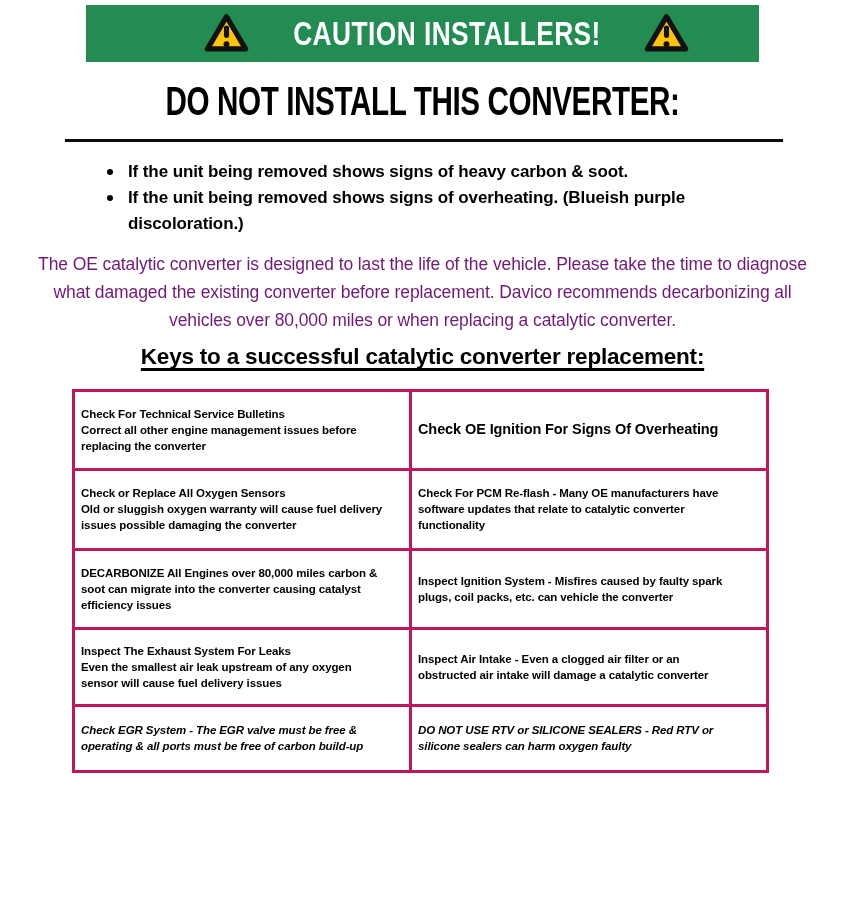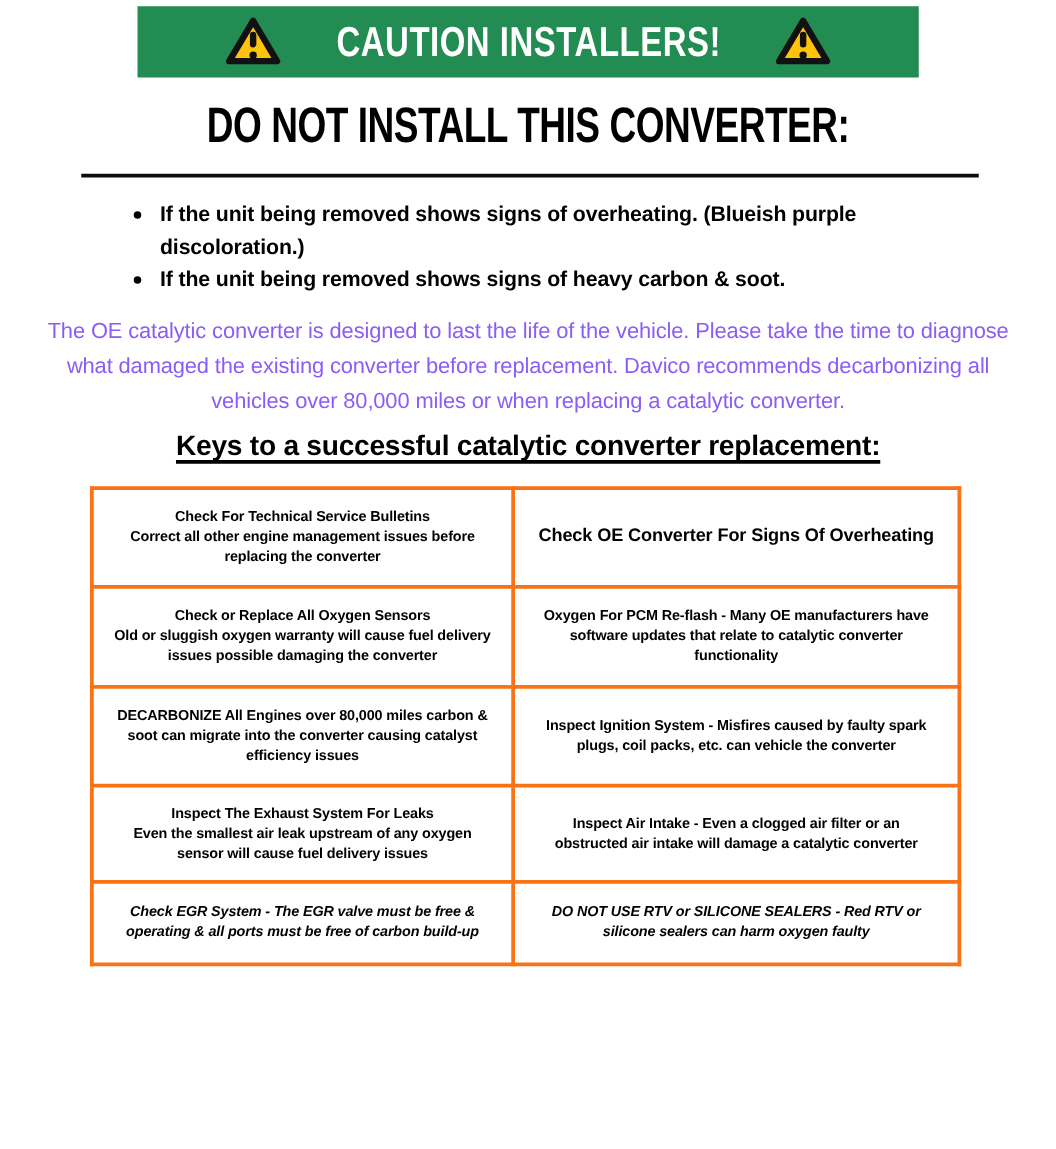--- a/index.html
+++ b/index.html
@@ -16,20 +16,21 @@
   
   .banner {
     margin: 5px auto 0;
     width: 625px;
     height: 57px;
     background: #238C52;
     display: flex;
     align-items: center;
     justify-content: center;
     gap: 16px;
+    padding-left: 48px;
   }
   .banner-title {
     color: #ffffff;
     font-weight: bold;
     font-size: 31px;
     letter-spacing: 0.5px;
     transform: scaleX(0.85) scaleY(1.08);
     transform-origin: center;
     white-space: nowrap;
   }
@@ -78,21 +79,21 @@
     border-radius: 50%;
     background: #000;
   }
   
   .advisory {
     margin: 13px auto 0;
     max-width: 825px;
     text-align: center;
     font-size: 17.5px;
     font-weight: 400;
-    color: #8b5cf6;
+    color: #701a75;
     line-height: 28px;
     white-space: pre-line;
     letter-spacing: -0.1px;
   }
   
   .keys-heading {
     margin: 9px 13px 0;
     text-align: center;
     font-size: 22.5px;
     font-weight: bold;
@@ -104,22 +105,21 @@
     text-decoration-skip-ink: none;
   }
   
   .keys-table {
     margin: 19px 0 0 72px;
     border-collapse: collapse;
     table-layout: fixed;
     width: 694px;
   }
   .keys-table td {
-    border: 3px solid #f97316;
-    text-align: center;
+    border: 3px solid #be185d;
     vertical-align: middle;
     font-size: 11.5px;
     font-weight: bold;
     line-height: 16px;
     padding: 2px 6px;
     white-space: pre-line;
     letter-spacing: -0.1px;
   }
   .keys-table tr.r1 { height: 79px; }
   .keys-table tr.r2 { height: 80px; }
@@ -153,48 +153,48 @@
         <circle cx="32" cy="43.5" r="4" fill="#111111"></circle>
       </svg>
     </span>
   </div>
 
   <h1 class="headline">DO NOT INSTALL THIS CONVERTER:</h1>
 
   <div class="rule"></div>
 
   <ul class="warning-list">
+    <li>If the unit being removed shows signs of heavy carbon &amp; soot.</li>
     <li>If the unit being removed shows signs of overheating. (Blueish purple
 discoloration.)</li>
-    <li>If the unit being removed shows signs of heavy carbon &amp; soot.</li>
   </ul>
 
   <p class="advisory">The OE catalytic converter is designed to last the life of the vehicle. Please take the time to diagnose
 what damaged the existing converter before replacement. Davico recommends decarbonizing all
 vehicles over 80,000 miles or when replacing a catalytic converter.</p>
 
   <h2 class="keys-heading">Keys to a successful catalytic converter replacement:</h2>
 
   <table class="keys-table">
     <colgroup>
         <col style="width:337px">
         <col style="width:357px">
       </colgroup>
     <tbody>
       <tr class="r1">
         <td class="left-cell">Check For Technical Service Bulletins
 Correct all other engine management issues before
 replacing the converter</td>
-        <td class="right-cell">Check OE Converter For Signs Of Overheating</td>
+        <td class="right-cell">Check OE Ignition For Signs Of Overheating</td>
       </tr>
       <tr class="r2">
         <td class="left-cell">Check or Replace All Oxygen Sensors
 Old or sluggish oxygen warranty will cause fuel delivery
 issues possible damaging the converter</td>
-        <td class="right-cell">Oxygen For PCM Re-flash - Many OE manufacturers have
+        <td class="right-cell">Check For PCM Re-flash - Many OE manufacturers have
 software updates that relate to catalytic converter
 functionality</td>
       </tr>
       <tr class="r3">
         <td class="left-cell">DECARBONIZE All Engines over 80,000 miles carbon &amp;
 soot can migrate into the converter causing catalyst
 efficiency issues</td>
         <td class="right-cell">Inspect Ignition System - Misfires caused by faulty spark
 plugs, coil packs, etc. can vehicle the converter</td>
       </tr>

